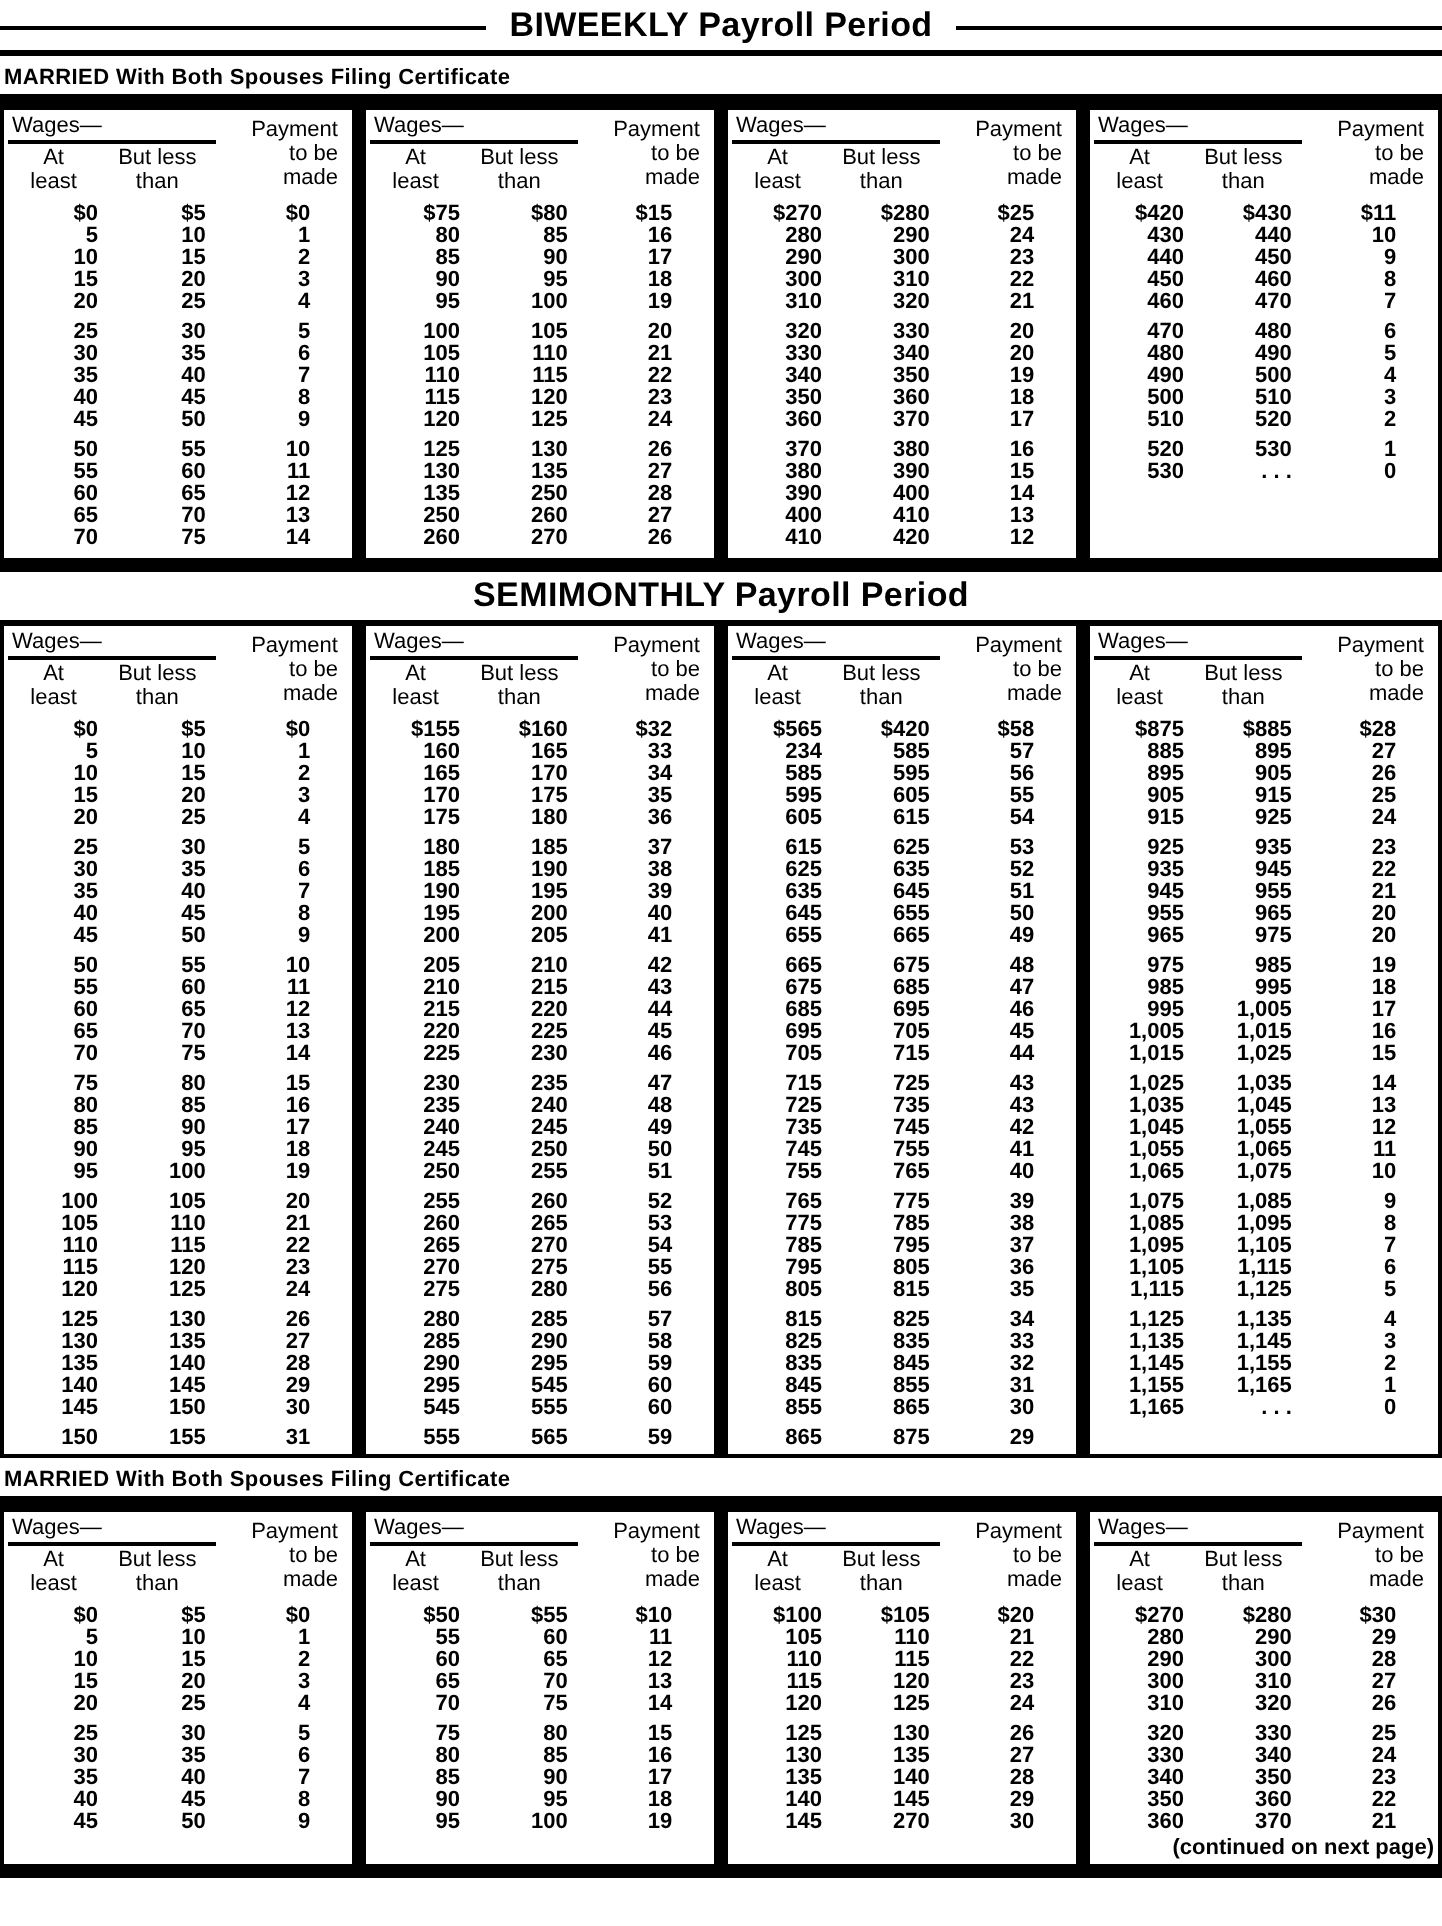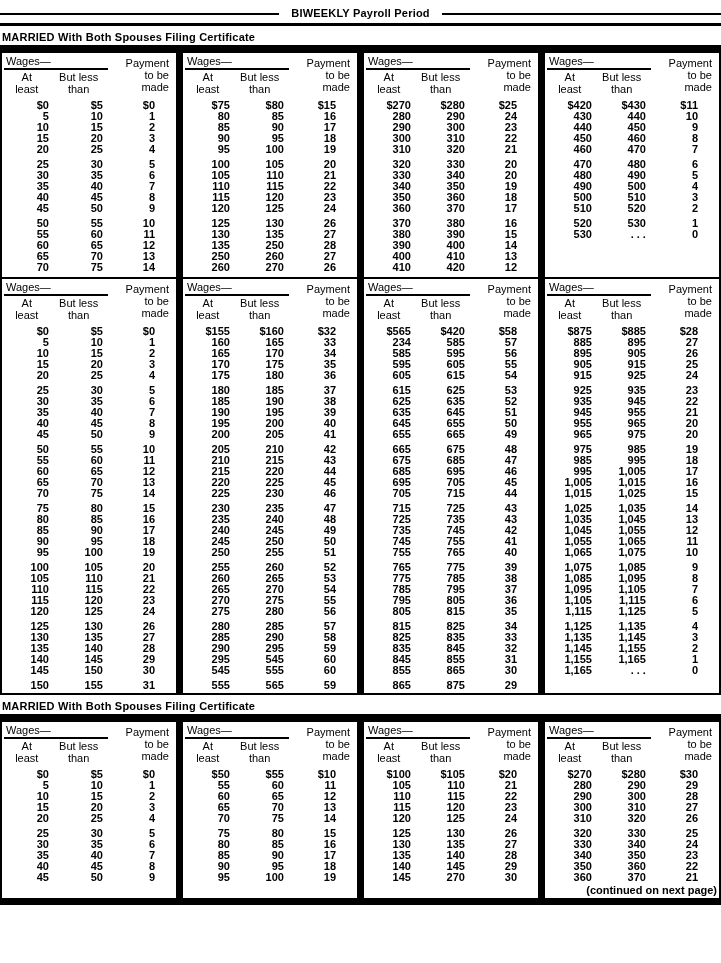--- a/index.html
+++ b/index.html
@@ -6,21 +6,21 @@
   body { background:#fff; }
   .page {
     width:721px; height:963px; overflow:hidden; position:relative;
     background:#fff; color:#000;
     font-family:"Liberation Sans", sans-serif;
     -webkit-font-smoothing:none;
   }
   
   .ptitle { position:relative; text-align:center; border-bottom:3px solid #000; padding:3px 0 2px; }
   .ptitle::before { content:""; position:absolute; left:0; right:0; top:13px; height:2px; background:#000; }
-  .ptitle .tspan { position:relative; background:#fff; padding:0 12px; font-weight:bold; font-size:11px; letter-spacing:.2px; }
+  .ptitle .tspan { position:relative; background:#fff; padding:0 12px; font-weight:bold; font-size:17px; letter-spacing:.2px; }
   .ptitle.second { border-top:5px solid #000; border-bottom:3px solid #000; padding:2px 0 2px; }
   .ptitle.second::before { display:none; }
   
   .sheading { font-weight:bold; font-size:11px; letter-spacing:.2px; padding:5px 2px 2px; border-bottom:8px solid #000000; }
   
   .tables { display:flex; gap:3px; background:#000; }
   .group { flex:1 1 0; background:#fff; border:2px solid #000; border-top:none; display:flex; flex-direction:column; overflow:hidden; }
   .t-biweekly { height:226px; }
   .t-semi { height:416px; }
   .t-married { height:178px; }
@@ -394,20 +394,23 @@
           </div>
           <div class="trow">
             <span class="c1">530</span>
             <span class="c2">. . .</span>
             <span class="c3">0</span>
           </div>
         </div>
     </div>
   </div>
 
+  <div class="ptitle second">
+    <span class="tspan">SEMIMONTHLY Payroll Period</span>
+  </div>
 
 
   <div class="tables t-semi">
     <div class="group">
       <div class="ghead">
         <div class="wpart">
           <div class="wlabel">Wages—</div>
           <div class="wcols">
             <span class="h1"><i>At least</i></span>
             <span class="h2"><i>But less than</i></span>

